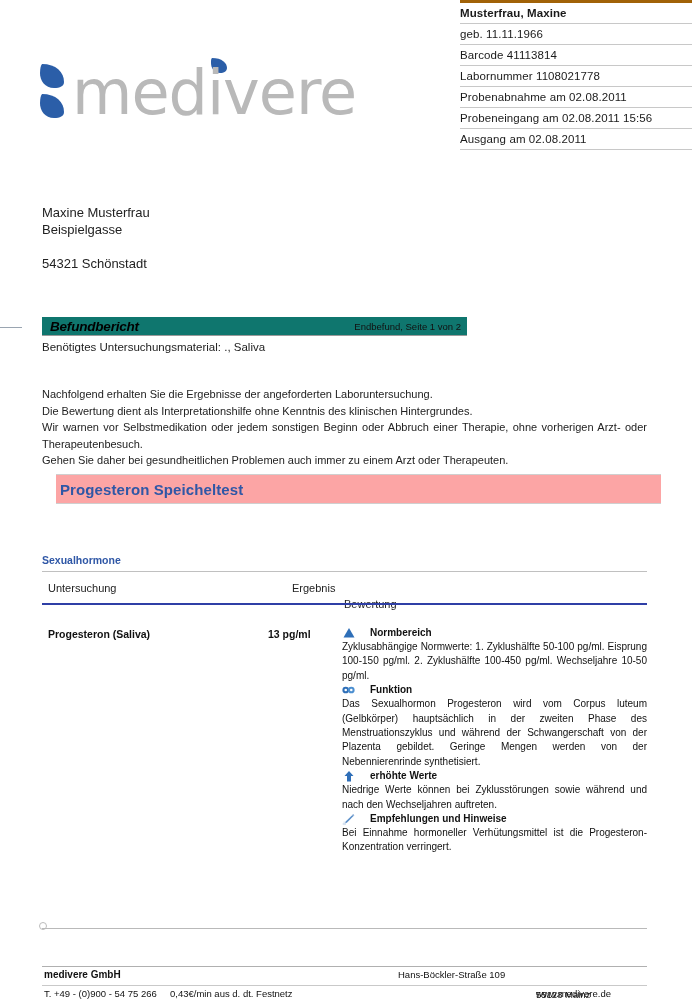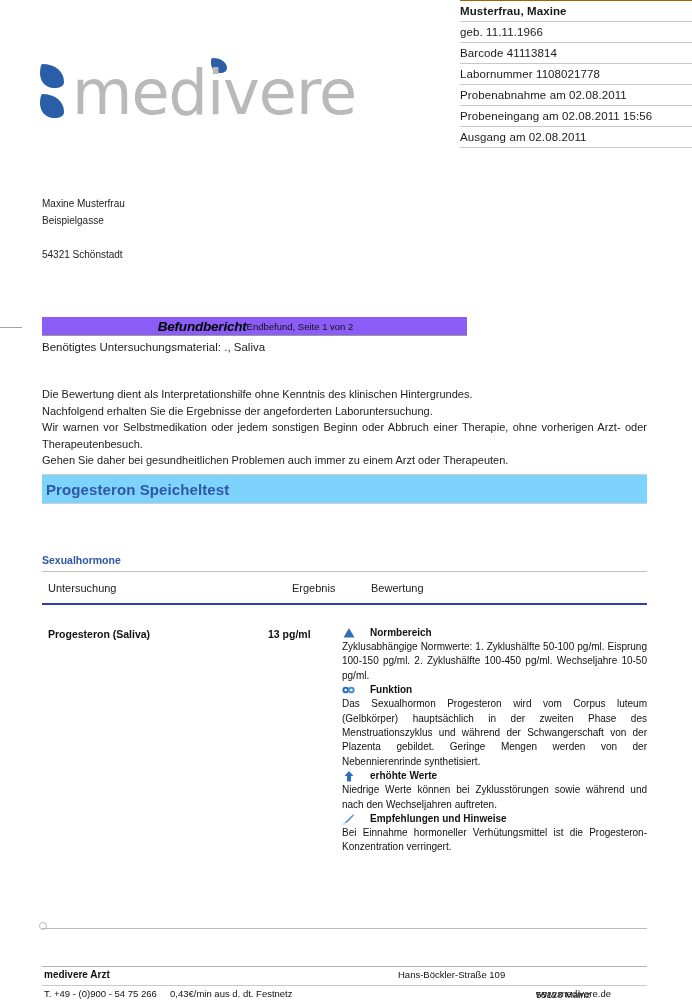--- a/index.html
+++ b/index.html
@@ -15,21 +15,21 @@
     color: #1a1a1a;
     overflow: hidden;
   }
 
   
   .patient-box {
     position: absolute;
     top: 0;
     left: 460px;
     width: 232px;
-    border-top: 1px solid #a16207;
+    border-top: 3px solid #a16207;
   }
   .patient-row {
     font-size: 11.5px;
     line-height: 13px;
     padding: 3.5px 2px 3.5px 0;
     border-bottom: 1px solid #c8c8c8;
     white-space: nowrap;
     letter-spacing: 0.1px;
   }
   .patient-row.name { font-weight: bold; }
@@ -41,22 +41,22 @@
     top: 52px;
     width: 350px;
     height: 72px;
   }
   .logo svg { display: block; }
 
   
   .address {
     position: absolute;
     left: 42px;
-    top: 195px;
-    font-size: 10px;
+    top: 204px;
+    font-size: 13px;
     line-height: 17px;
     color: #222;
   }
   .address .gap { height: 17px; }
 
   
   .fold-mark {
     position: absolute;
     left: 0px;
     top: 327px;
@@ -65,25 +65,25 @@
     border-top: 1px solid #9aa5b1;
   }
 
   
   .report-bar {
     position: absolute;
     left: 42px;
     top: 317px;
     width: 425px;
     height: 19px;
-    background: #8b5cf6;
+    background: #0f766e;
     border-bottom: 1px solid #9a9a9a;
     display: flex;
     align-items: center;
-    justify-content: center;
+    justify-content: space-between;
     padding: 0 6px 0 8px;
     box-sizing: border-box;
   }
   .report-bar .title {
     font-weight: bold;
     font-style: italic;
     font-size: 13.5px;
     letter-spacing: -0.2px;
     color: #000;
   }
@@ -109,25 +109,25 @@
     font-size: 11px;
     line-height: 16.5px;
     color: #222;
   }
   .intro p { margin: 0; text-align: justify; }
   .intro p.nojust { text-align: left; }
 
   
   .section-title {
     position: absolute;
-    left: 42px;
+    left: 56px;
     top: 474px;
     width: 605px;
     height: 30px;
-    background: #7dd3fc;
+    background: #fca5a5;
     border-top: 1px solid #cfcfcf;
     border-bottom: 1px solid #cfcfcf;
     display: flex;
     align-items: center;
     box-sizing: border-box;
   }
   .section-title span {
     color: #2f57a6;
     font-weight: bold;
     font-size: 15px;
@@ -157,21 +157,21 @@
     position: absolute;
     left: 42px;
     top: 582px;
     width: 605px;
     height: 20px;
     font-size: 11px;
     color: #222;
   }
   .table-head .c-unter { position: absolute; left: 6px;   top: 0; }
   .table-head .c-erg   { position: absolute; left: 226px; top: 0; margin-left: 24px; }
-  .table-head .c-bew   { position: absolute; left: 302px; top: 0; margin-left: 27px; }
+  .table-head .c-bew   { position: absolute; left: 302px; top: 16px; }
 
   .head-rule {
     position: absolute;
     left: 42px;
     top: 603px;
     width: 605px;
     border-top: 2px solid #2f3fa6;
   }
 
   .result-row {
@@ -316,22 +316,22 @@
 
 <div class="fold-mark"></div>
 
 <div class="report-bar">
   <div class="title">Befundbericht</div>
   <div class="page-info">Endbefund, Seite 1 von 2</div>
 </div>
 <div class="material-line">Benötigtes Untersuchungsmaterial: ., Saliva</div>
 
 <div class="intro">
+  <p class="nojust">Nachfolgend erhalten Sie die Ergebnisse der angeforderten Laboruntersuchung.</p>
   <p class="nojust">Die Bewertung dient als Interpretationshilfe ohne Kenntnis des klinischen Hintergrundes.</p>
-  <p class="nojust">Nachfolgend erhalten Sie die Ergebnisse der angeforderten Laboruntersuchung.</p>
   <p>Wir warnen vor Selbstmedikation oder jedem sonstigen Beginn oder Abbruch einer Therapie, ohne vorherigen Arzt- oder Therapeutenbesuch.</p>
   <p class="nojust">Gehen Sie daher bei gesundheitlichen Problemen auch immer zu einem Arzt oder Therapeuten.</p>
 </div>
 
 <div class="section-title">
   <span>Progesteron Speicheltest</span>
 </div>
 
 <div class="group-label">Sexualhormone</div>
 <div class="group-rule"></div>
@@ -400,21 +400,21 @@
 </div>
 
 <div class="bottom-rule-dot"></div>
 <div class="bottom-rule"></div>
 
 <div class="footer">
   <div class="footer-rule-top"></div>
   <div class="footer-rule-mid"></div>
 
   <div class="footer-row r1">
-    <div class="f-company">medivere Arzt</div>
+    <div class="f-company">medivere GmbH</div>
     <div class="f-street">Hans-Böckler-Straße 109</div>
     <div class="f-city">55128 Mainz</div>
   </div>
 
   <div class="footer-row r2">
     <div class="f-phone">T. +49 - (0)900 - 54 75 266</div>
     <div class="f-rate">0,43€/min aus d. dt. Festnetz</div>
     <div class="f-email">info@medivere.de</div>
     <div class="f-web">www.medivere.de</div>
   </div>

